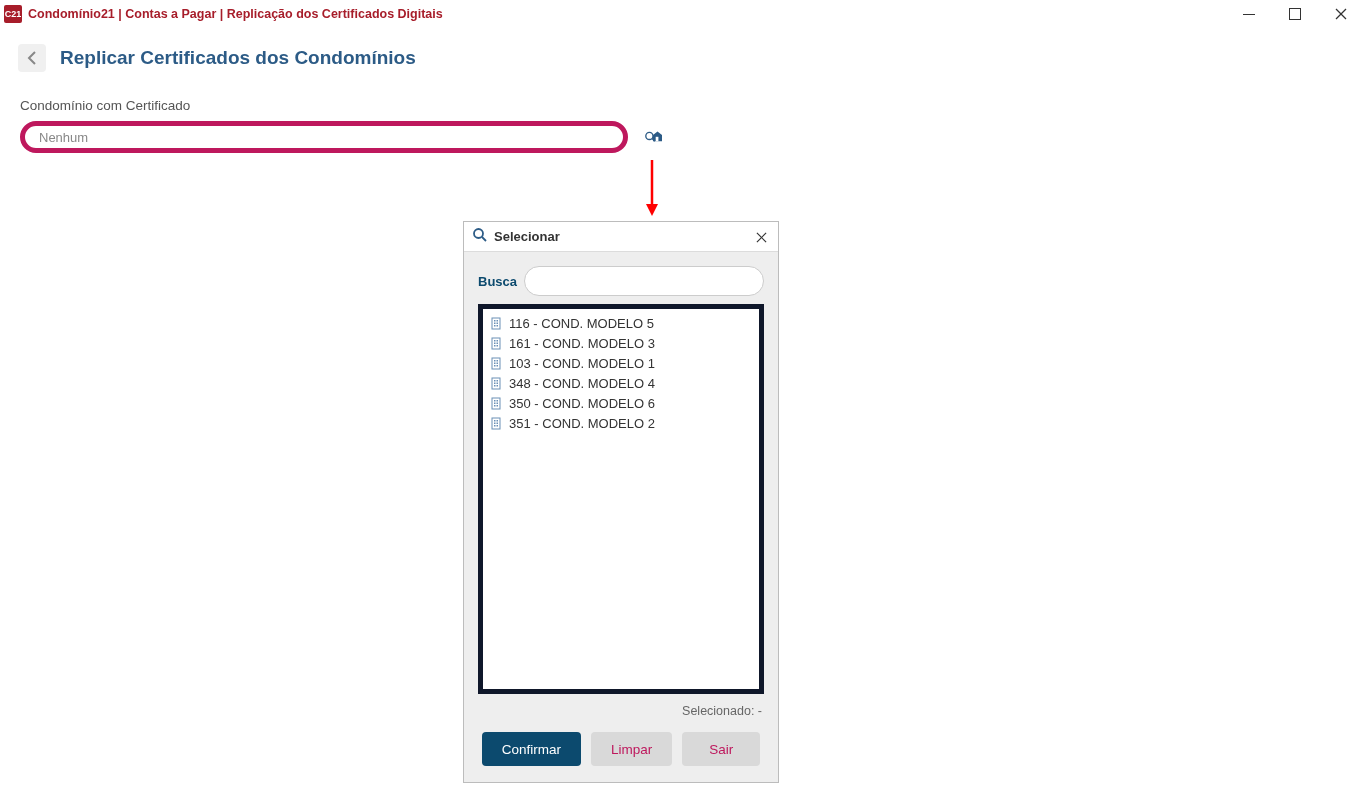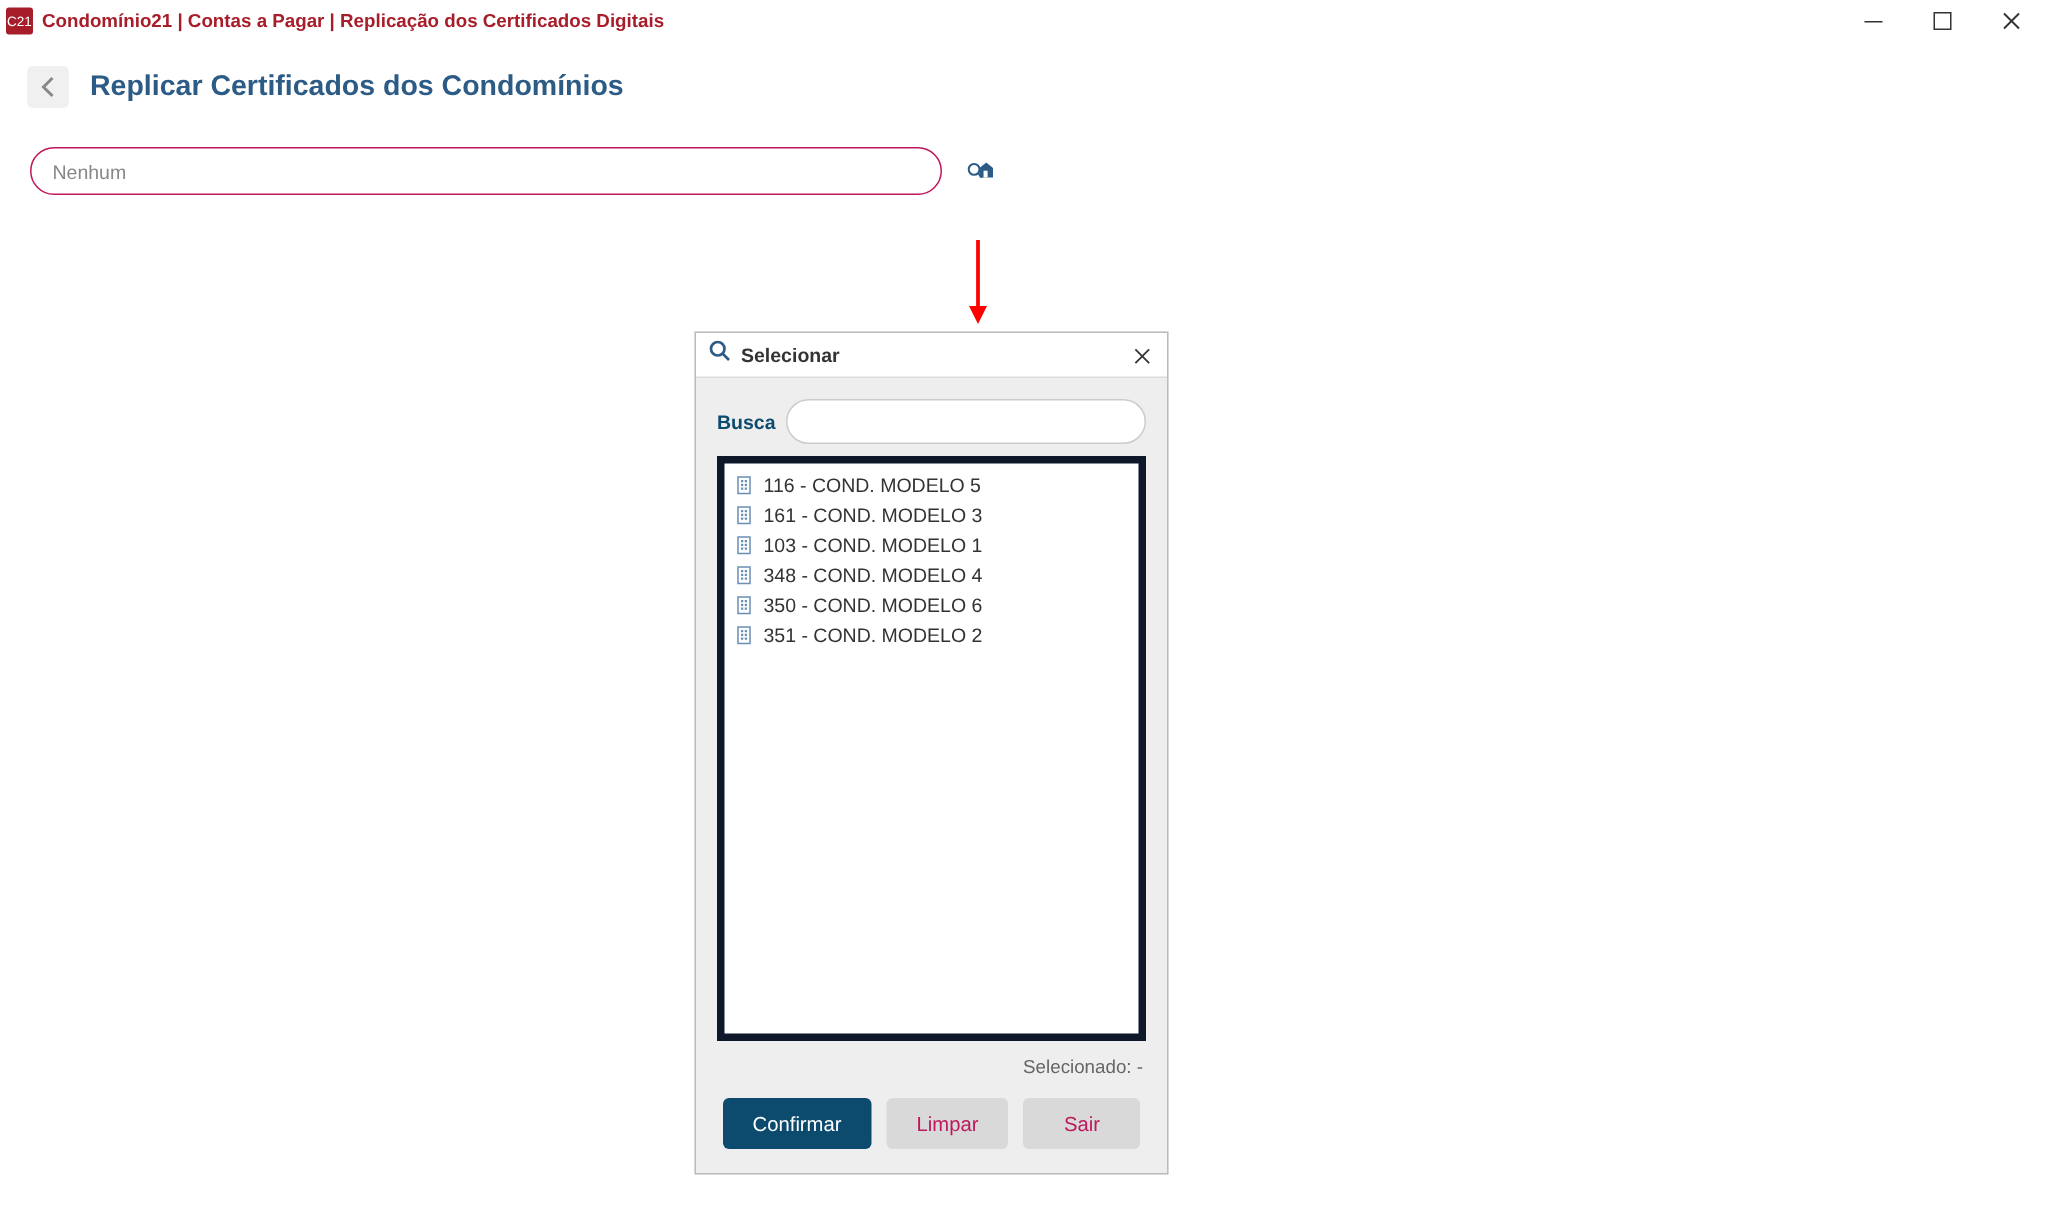--- a/index.html
+++ b/index.html
@@ -28,21 +28,21 @@
     .app-icon {
       width: 18px;
       height: 18px;
       background: #a71d2a;
       border-radius: 2px;
       display: inline-flex;
       align-items: center;
       justify-content: center;
       color: #fff;
       font-size: 9px;
-      font-weight: normal;
+      font-weight: bold;
       margin-right: 6px;
     }
     .title-text {
       color: #a71d2a;
       font-size: 12.5px;
       font-weight: 600;
     }
     .window-controls {
       position: absolute;
       right: 0;
@@ -95,21 +95,21 @@
       font-size: 13.5px;
       margin-bottom: 8px;
     }
     .field-row {
       display: flex;
       align-items: center;
     }
     .text-input {
       width: 608px;
       height: 32px;
-      border: 1px solid #be185d;
+      border: 5px solid #be185d;
       border-radius: 16px;
       padding: 0 14px;
       font-size: 13px;
       color: #888;
       outline: none;
     }
     .lookup-icon {
       margin-left: 16px;
       color: #2c5b86;
       cursor: pointer;
@@ -259,20 +259,21 @@
 <div class="page-header">
   <div class="back-btn">
     <svg viewBox="0 0 10 14">
         <polyline points="8,1 2,7 8,13" fill="none" stroke="#888" stroke-width="2"></polyline>
       </svg>
   </div>
   <div class="page-title">Replicar Certificados dos Condomínios</div>
 </div>
 
 <div class="form-area">
+  <div class="field-label">Condomínio com Certificado</div>
   <div class="field-row">
     <input class="text-input" type="text" value="Nenhum" style="">
     <span class="lookup-icon">
       <svg viewBox="0 0 20 20">
         <circle cx="6" cy="11" r="4" fill="none" stroke="#2c5b86" stroke-width="1.5"></circle>
         <line x1="9" y1="14" x2="12" y2="17" stroke="#2c5b86" stroke-width="1.5"></line>
         <path d="M10 10 L15 6 L20 10 L20 17 L10 17 Z" fill="#2c5b86"></path>
         <rect x="13" y="12" width="3" height="5" fill="#fff"></rect>
       </svg>
     </span>

